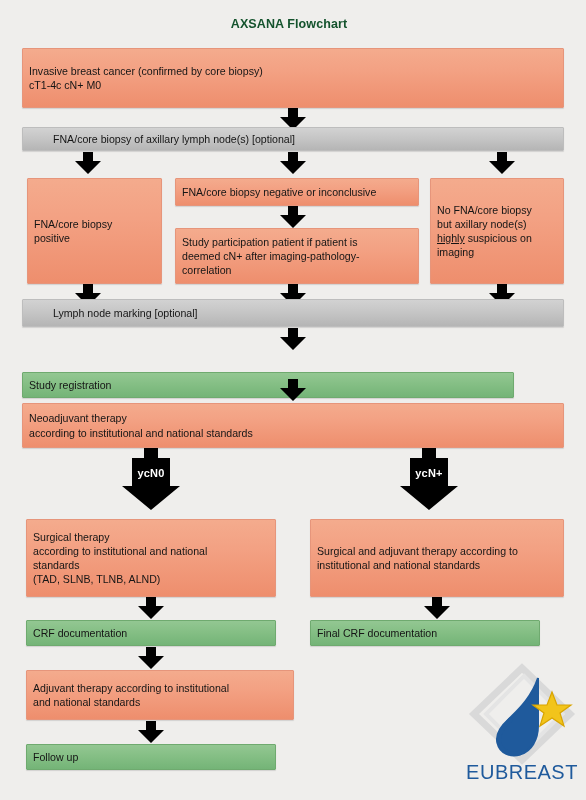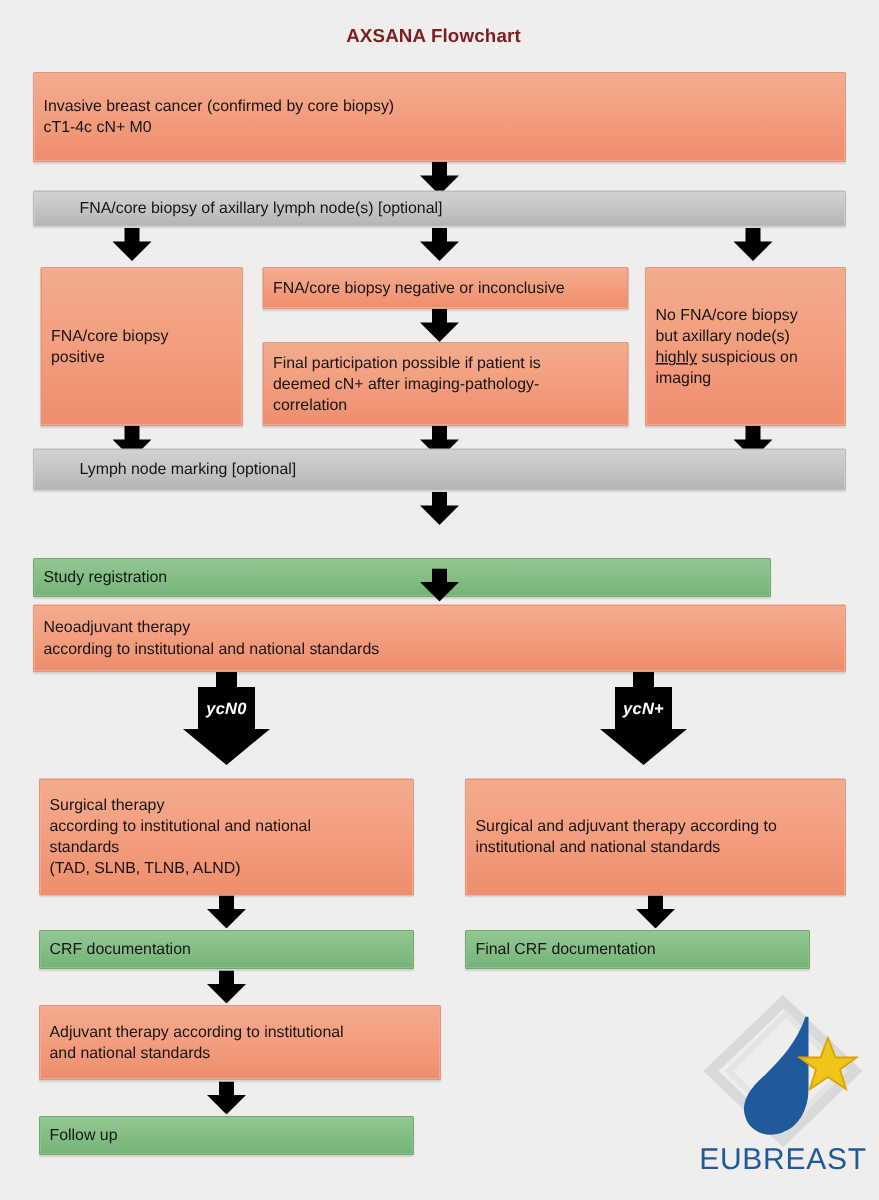--- a/index.html
+++ b/index.html
@@ -10,21 +10,21 @@
     overflow: hidden;
   }
   #stage { position: relative; width: 586px; height: 800px; }
 
   .title {
     position: absolute;
     left: 0; top: 17px; width: 578px;
     text-align: center;
     font-size: 12.5px;
     font-weight: bold;
-    color: #7f1d1d;
+    color: #14532d;
     letter-spacing: .1px;
   }
 
   
   .box {
     position: absolute;
     display: flex;
     align-items: center;
     justify-content: center;
     font-size: 10.6px;
@@ -53,21 +53,21 @@
   }
 
   
   .arrow {
     position: absolute;
     width: 26px; height: 22px;
   }
   .arrow svg { display:block; width:100%; height:100%; }
 
   
-  .larrow { position: absolute; width: 58px; height: 62px; font-style: italic; }
+  .larrow { position: absolute; width: 58px; height: 62px; }
   .larrow svg { position:absolute; left:0; top:0; width:100%; height:100%; }
   .larrow .lbl {
     position: absolute;
     left: 0; top: 13px; width: 58px; height: 24px;
     display:flex; align-items:center; justify-content:center;
     font-size: 11px; font-weight: bold; color: #fff;
     letter-spacing: .2px;
   }
 
   
@@ -121,21 +121,21 @@
     <span class="txt">FNA/core biopsy negative or inconclusive</span>
   </div>
 
   <div class="arrow" style="left:280px; top:206px;">
     <svg viewBox="0 0 26 22">
         <polygon points="8,0 18,0 18,9 26,9 13,22 0,9 8,9" fill="#000"></polygon>
       </svg>
   </div>
 
   <div class="box orange" style="left:175px; top:228px; width:244px; height:56px;">
-    <span class="txt">Final participation possible if patient is
+    <span class="txt">Study participation patient if patient is
 deemed cN+ after imaging-pathology-
 correlation</span>
   </div>
 
   <div class="box orange" style="left:430px; top:178px; width:134px; height:106px;">
     <span class="txt"><span>No FNA/core biopsy
 but axillary node(s)
 </span><u>highly</u><span> suspicious on
 imaging</span></span>
   </div>

